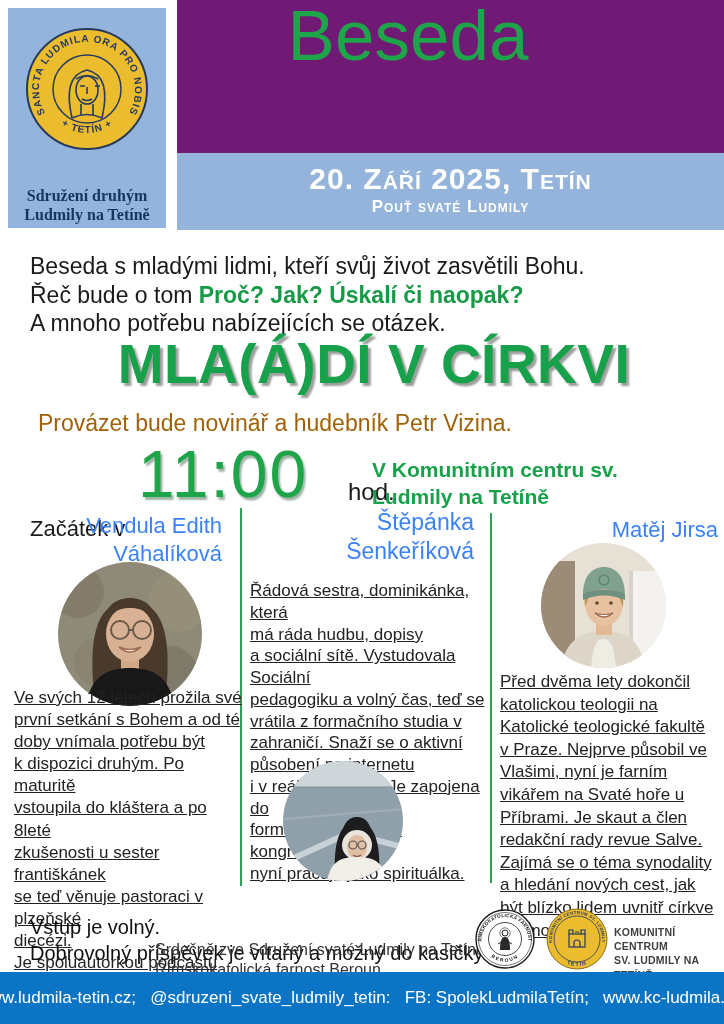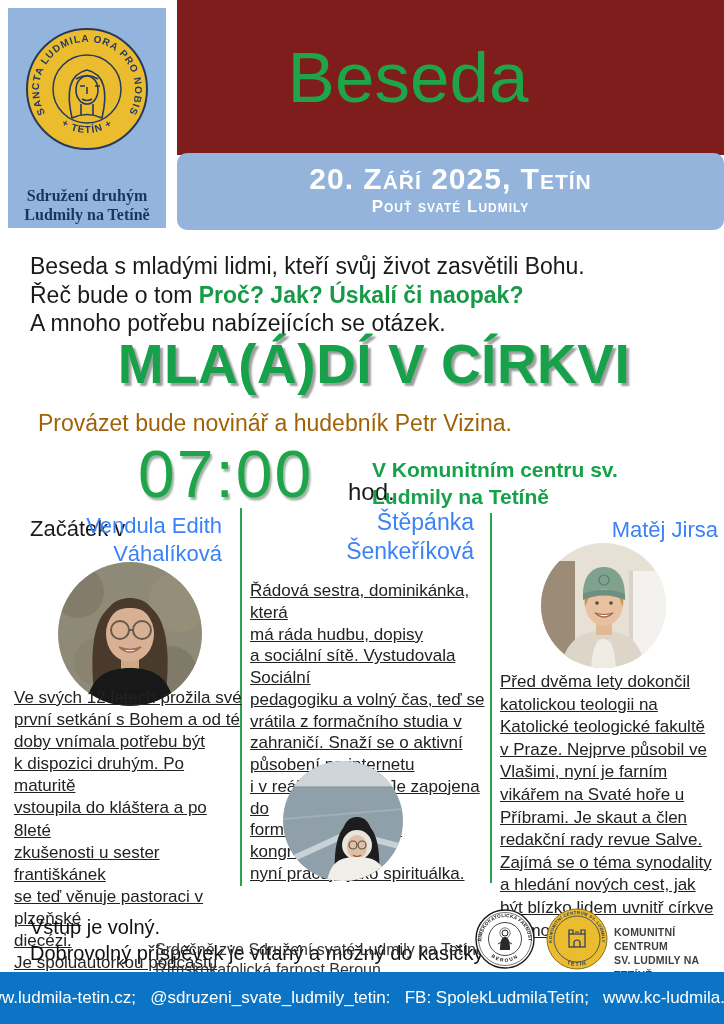--- a/index.html
+++ b/index.html
@@ -8,25 +8,25 @@
   .abs{position:absolute;}
 
   
   .logo-box{left:8px;top:8px;width:158px;height:220px;background:#93b4dd;}
   .seal-svg{position:absolute;left:16px;top:18px;width:126px;height:126px;}
   .logo-caption{position:absolute;left:0;bottom:4px;width:158px;text-align:center;
     font-family:"Liberation Serif",serif;font-weight:bold;font-size:16px;line-height:1.15;
     color:#17365d;white-space:pre-line;}
 
   
-  .header-band{left:177px;top:0;width:547px;height:155px;background:#7f1d1d;
-    display:flex;align-items:center;justify-content:center;}
+  .header-band{left:177px;top:0;width:547px;height:155px;background:#701a75;
+    display:flex;justify-content:center;}
   .header-title{font-size:71px;color:#1ea449;padding-right:85px;line-height:1;}
   .date-band{left:177px;top:153px;width:547px;height:77px;background:#94b4dc;
-    text-align:center;padding-top:9px;box-sizing:border-box;border-radius:10px;}
+    text-align:center;padding-top:9px;box-sizing:border-box;}
   .date-line{font-size:30px;font-weight:bold;color:#ffffff;font-variant:small-caps;letter-spacing:1px;line-height:1.1;}
   .date-sub{font-size:17px;font-weight:bold;color:#ffffff;font-variant:small-caps;letter-spacing:1px;margin-top:2px;}
 
   
   .intro{left:30px;top:252px;font-size:23px;line-height:1.24;color:#1a1a1a;}
   .intro .hl{color:#169a46;font-weight:bold;}
 
   .main-title{left:0;top:337px;width:724px;text-align:center;padding-left:24px;box-sizing:border-box;
     font-size:55px;font-weight:bold;color:#17a14a;letter-spacing:0.5px;
     text-shadow:3px 3px 2px #9e9e9e;line-height:1;}
@@ -120,21 +120,21 @@
     <div>Beseda s mladými lidmi, kteří svůj život zasvětili Bohu.</div>
     <div><span>Řeč bude o tom </span><span class="hl">Proč? Jak? Úskalí či naopak?</span></div>
     <div>A mnoho potřebu nabízejících se otázek.</div>
   </div>
 
   <div class="abs main-title">MLA(Á)DÍ V CÍRKVI</div>
 
   <div class="abs host-line">Provázet bude novinář a hudebník Petr Vizina.</div>
 
   <div class="abs time-label">Začátek v</div>
-  <div class="abs time-big">07:00</div>
+  <div class="abs time-big">11:00</div>
   <div class="abs time-suffix">hod.</div>
   <div class="abs venue">V Komunitním centru sv.
 Ludmily na Tetíně</div>
 
   <div class="divider divider-1"></div>
   <div class="divider divider-2"></div>
 
   <div class="abs speaker-name name-1">Vendula Edith
 Váhalíková</div>
   <div class="photo photo-1">

